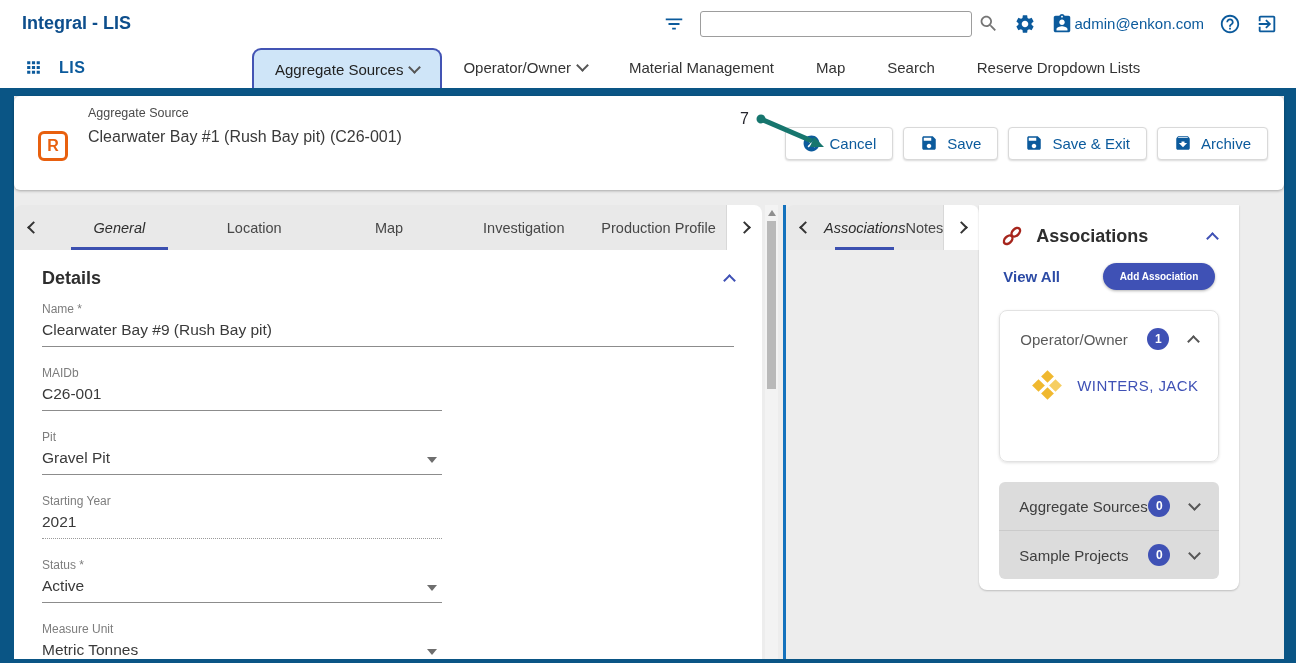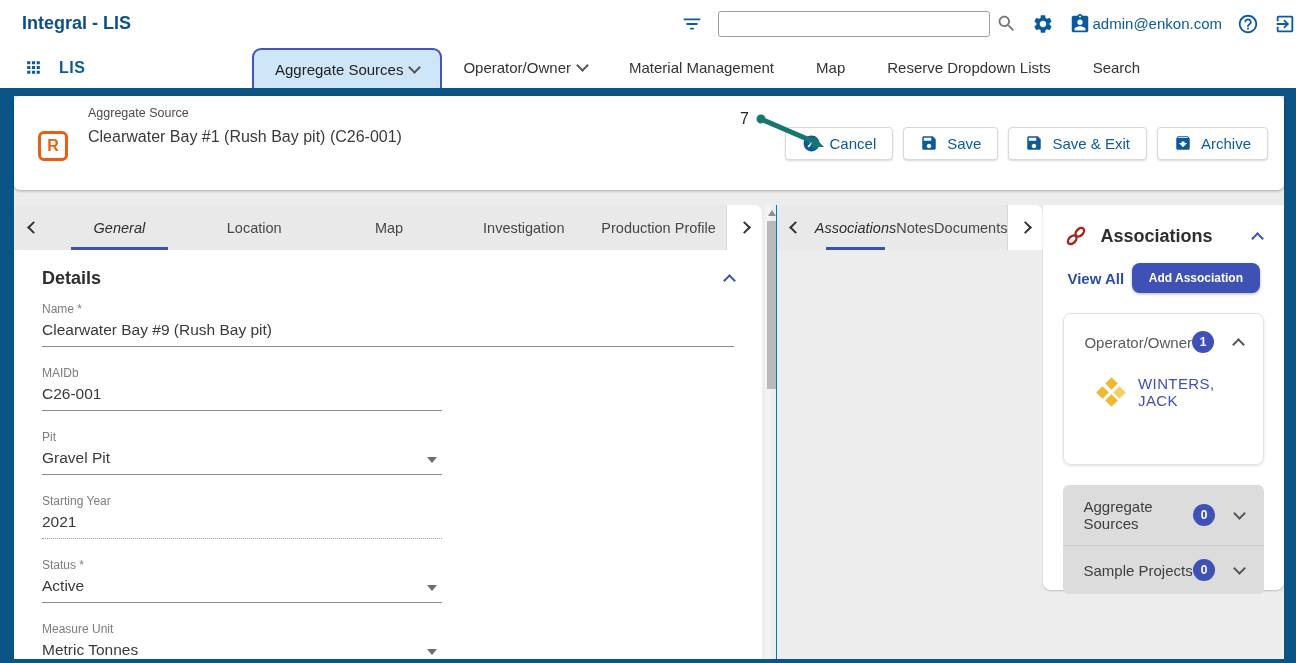--- a/index.html
+++ b/index.html
@@ -3,21 +3,21 @@
 <meta charset="utf-8">
 <style>
   * { margin:0; padding:0; box-sizing:border-box; }
   html,body { width:1296px; height:663px; overflow:hidden; background:#fff;
     font-family:"Liberation Sans", sans-serif; }
   svg { display:block; }
 
   
   .topbar { height:47px; display:flex; align-items:center; padding-left:22px; background:#fff; }
   .app-title { font-size:18px; font-weight:700; color:#0d4e8c; }
-  .topbar-right { margin-left:auto; display:flex; align-items:center; gap:15px; }
+  .topbar-right { margin-left:auto; display:flex; align-items:center; gap:15px; padding-right:18px; }
   .search-wrap { display:flex; align-items:center; gap:6px; }
   .search-input { width:272px; height:26px; border:1px solid #9d9d9d; border-radius:3px;
     font-size:14px; padding:0 8px; color:#333; outline:none; background:#fff; }
   .email { font-size:15px; color:#0b5a9c; }
   .user-chip { display:flex; align-items:center; gap:2px; }
 
   
   .navrow { height:41px; display:flex; align-items:flex-end; background:#fff; }
   .nav-left { display:flex; align-items:center; gap:16px; height:100%; width:252px; padding-left:24px; }
   .nav-app-label { font-size:16px; font-weight:600; color:#0b5a9c; letter-spacing:.5px; }
@@ -93,22 +93,22 @@
   .splitter { width:3px; background:#1472bd; margin-left:5px; }
 
   
   .right-card { background:#fff; border-radius:0 0 8px 8px; height:385px; padding:20px 18px;
     box-shadow:0 1px 2px rgba(0,0,0,.2); }
   .assoc-head { display:flex; align-items:center; gap:13px; padding:0 4px; }
   .assoc-title { font-size:18px; font-weight:700; color:#2e2e2e; }
   .head-chev { margin-left:auto; }
   .assoc-actions { display:flex; align-items:center; justify-content:space-between; margin:16px 6px 20px 6px; }
   .view-all { font-size:15px; font-weight:600; color:#2c4ba5; cursor:pointer; }
-  .add-btn { background:#3f51b5; color:#fff; border:none; border-radius:8px; padding:8px 17px;
-    font-size:12px; font-weight:600; cursor:pointer; box-shadow:0 1px 3px rgba(0,0,0,.3);
+  .add-btn { background:#3f51b5; color:#fff; border:none; border-radius:16px; padding:8px 17px;
+    font-size:10px; font-weight:600; cursor:pointer; box-shadow:0 1px 3px rgba(0,0,0,.3);
     font-family:"Liberation Sans", sans-serif; }
 
   .group-card { border:1px solid #e2e2e2; border-radius:8px; box-shadow:0 1px 3px rgba(0,0,0,.12);
     min-height:152px; margin:0 2px 20px 2px; }
   .gc-head { display:flex; align-items:center; padding:17px 20px 10px 20px; }
   .gc-label { font-size:15px; color:#5a5a5a; }
   .gc-right { margin-left:auto; display:flex; align-items:center; gap:20px; }
   .badge { width:22px; height:22px; border-radius:50%; background:#3f51b5; color:#fff; font-size:12px;
     font-weight:700; display:flex; align-items:center; justify-content:center; }
   .gc-item { display:flex; align-items:center; gap:17px; padding:12px 20px 12px 34px; }
@@ -190,24 +190,24 @@
       <span>Operator/Owner</span>
       <span class="chev down gray"></span>
     </div>
     <div class="nav-tab">
       <span>Material Management</span>
     </div>
     <div class="nav-tab">
       <span>Map</span>
     </div>
     <div class="nav-tab">
+      <span>Search</span>
+    </div>
+    <div class="nav-tab">
       <span>Reserve Dropdown Lists</span>
-    </div>
-    <div class="nav-tab">
-      <span>Search</span>
     </div>
   </div>
 </div>
 
 <div class="frame">
   <div class="inner">
 
     <div class="record-card">
       <div class="rc-left">
         <div class="rc-icon">R</div>
@@ -341,23 +341,20 @@
         <div class="ptabs">
           <span class="pt-chev">
               <span class="chev left"></span>
             </span>
           <div class="ptab active">
               <span>Associations</span>
             </div>
           <div class="ptab">
               <span>Notes</span>
             </div>
-          <div class="ptab">
-              <span>Documents</span>
-            </div>
           <span class="pt-chev rightbox">
               <span class="chev right"></span>
             </span>
         </div>
 
         <div class="right-card">
           <div class="assoc-head">
             <span>
               <svg width="22" height="22" viewBox="0 0 22 22">
                 <g fill="none" stroke="#a6251c" stroke-width="2.4">

